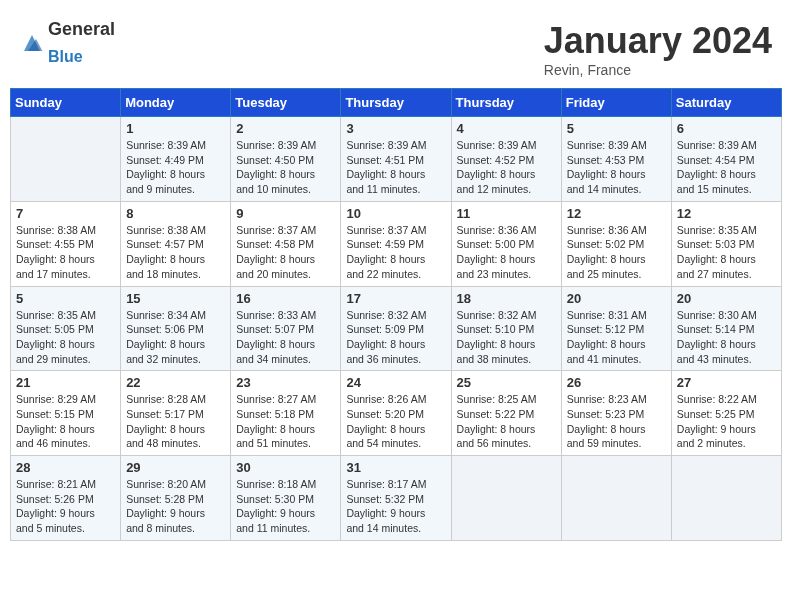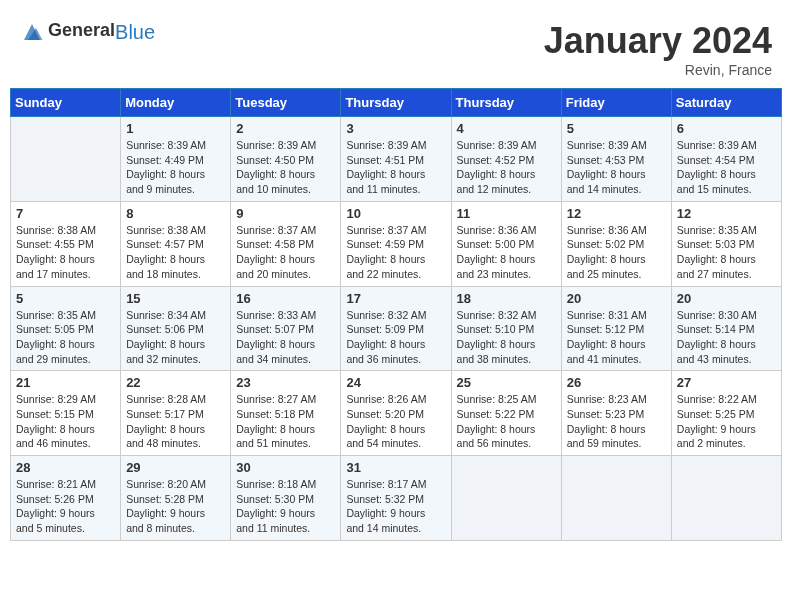--- a/index.html
+++ b/index.html
@@ -15,39 +15,41 @@
       justify-content: space-between;
       align-items: flex-start;
       padding: 10px 10px 5px 10px;
     }
     .logo {
       display: flex;
       align-items: center;
     }
     .logo-text {
       display: flex;
+      flex-direction: column;
       line-height: 1.1;
     }
     .logo-general {
       font-size: 18px;
       font-weight: bold;
       color: #333;
     }
     .logo-blue {
-      font-size: 20px;
-      font-weight: normal;
+      font-size: 16px;
+      font-weight: bold;
       color: #2a7abf;
+      margin-top: 8px;
     }
     .logo-icon {
       width: 24px;
       height: 24px;
       margin-right: 4px;
     }
     .title-area {
-      text-align: right;
+      text-align: left;
     }
     .month-title {
       font-size: 36px;
       font-weight: bold;
       color: #333;
     }
     .location {
       font-size: 14px;
       color: #555;
     }

